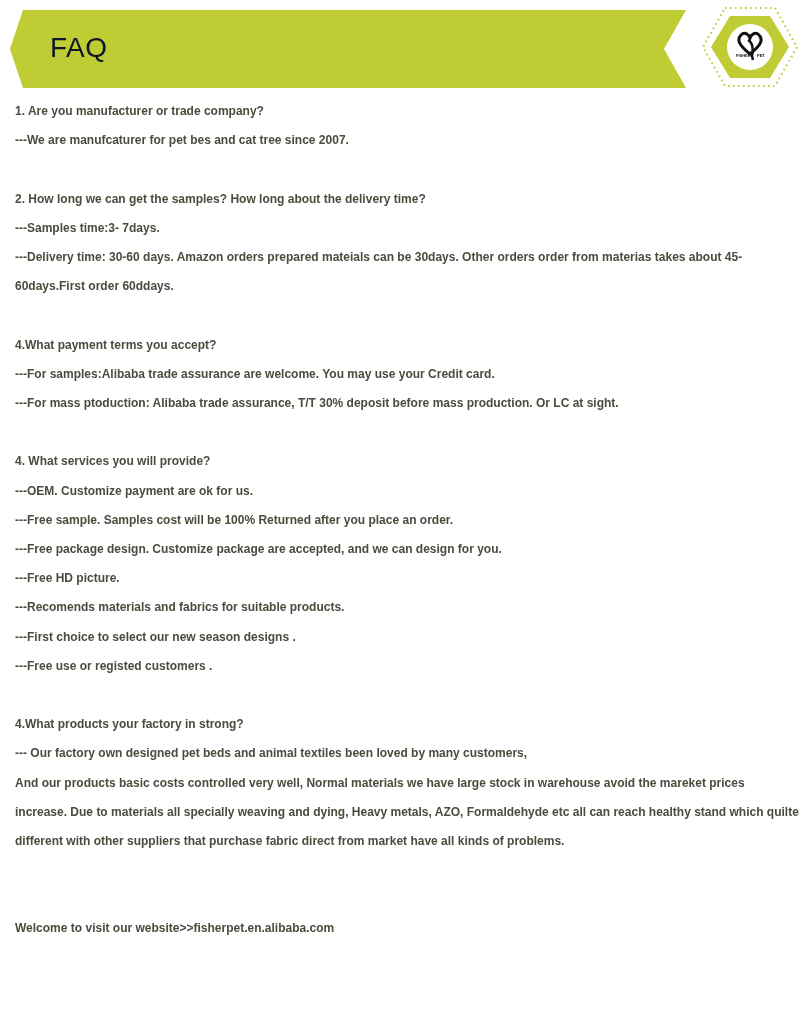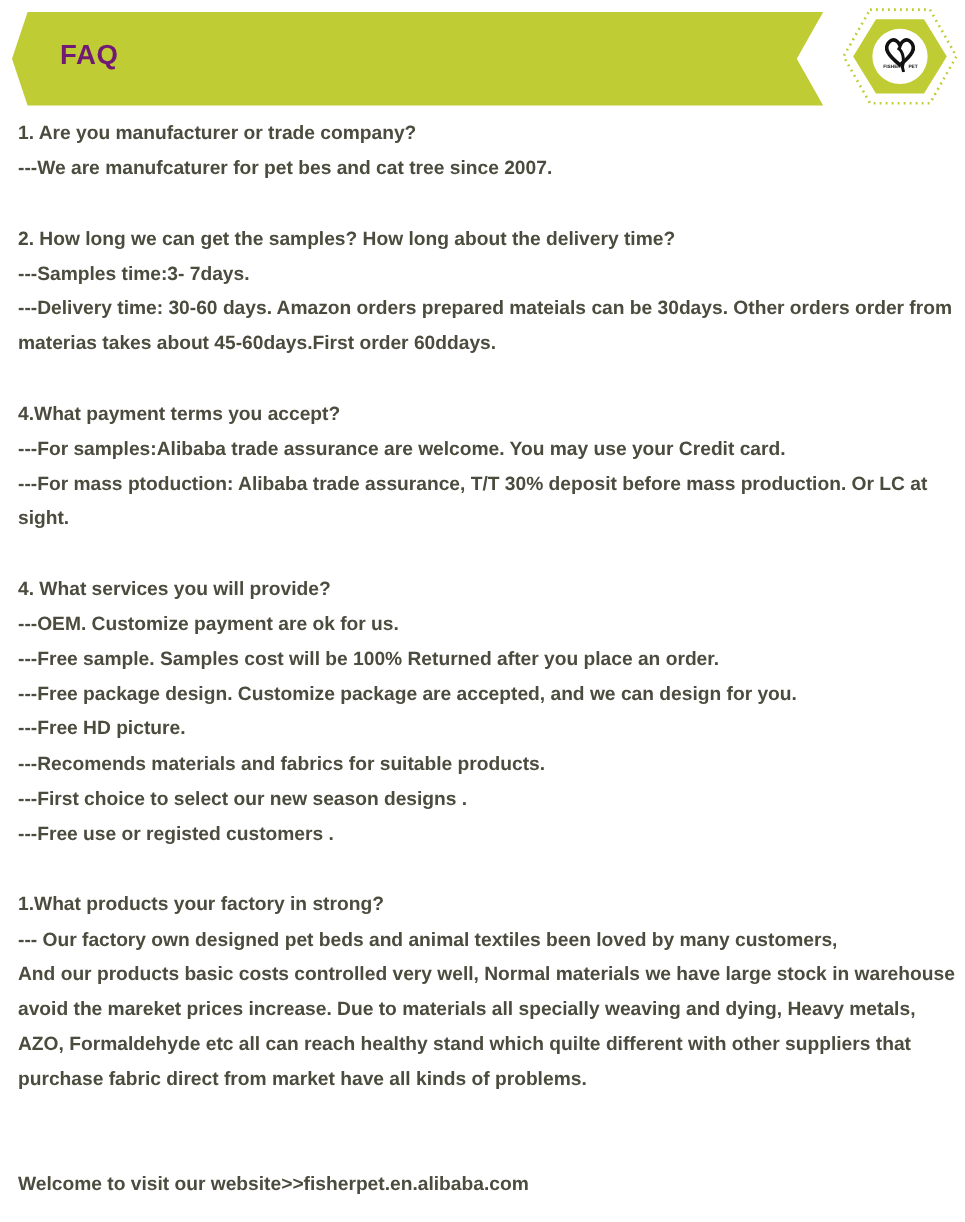--- a/index.html
+++ b/index.html
@@ -1,24 +1,24 @@
 <!DOCTYPE html>
 <html><head>
 <meta charset="utf-8">
 <style>
   html, body { margin: 0; padding: 0; background: #ffffff; }
   body { width: 804px; height: 1018px; position: relative; overflow: hidden;
          font-family: "Liberation Sans", sans-serif; }
   .header { position: absolute; left: 0; top: 0; width: 804px; height: 96px; }
   .banner { position: absolute; left: 0; top: 0; }
-  .faq-title { position: absolute; left: 50px; top: 32px; font-size: 23px; font-weight: bold;
-               color: #701a75; letter-spacing: 0.5px; }
+  .faq-title { position: absolute; left: 50px; top: 32px; font-size: 28px; font-weight: normal;
+               color: #0f172a; letter-spacing: 0.5px; }
   .logo { position: absolute; left: 700px; top: 4px; width: 100px; height: 86px; }
   .content { position: absolute; left: 15px; top: 97px; width: 784px;
-             font-size: 16px; font-weight: bold; color: #4b4b3e; line-height: 29.2px; }
+             font-size: 12px; font-weight: bold; color: #4b4b3e; line-height: 29.2px; }
   .line { white-space: nowrap; }
   .wrap { white-space: normal; }
   .gap { height: 29.2px; }
   .gap2 { height: 58px; }
 </style>
 </head>
 <body>
 
 <div class="header">
   <svg class="banner" width="700" height="96" viewBox="0 0 700 96">
@@ -63,20 +63,20 @@
     <div class="line">---Free sample. Samples cost will be 100% Returned after you place an order.</div>
     <div class="line">---Free package design. Customize package are accepted, and we can design for you.</div>
     <div class="line">---Free HD picture.</div>
     <div class="line">---Recomends materials and fabrics for suitable products.</div>
     <div class="line">---First choice to select our new season designs .</div>
     <div class="line">---Free use or registed customers .</div>
   </section>
   <div class="gap"></div>
 
   <section>
-    <div class="line">1.What products your factory in strong?</div>
+    <div class="line">4.What products your factory in strong?</div>
     <div class="line">--- Our factory own designed pet beds and animal textiles been loved by many customers,</div>
     <div class="wrap">And our products basic costs controlled very well, Normal materials we have large stock in warehouse avoid the mareket prices increase. Due to materials all specially weaving and dying, Heavy metals, AZO, Formaldehyde etc all can reach healthy stand which quilte different with other suppliers that purchase fabric direct from market have all kinds of problems.</div>
   </section>
   <div class="gap2"></div>
 
   <div class="line">Welcome to visit our website&gt;&gt;fisherpet.en.alibaba.com</div>
 </div>
 
 </body></html>

